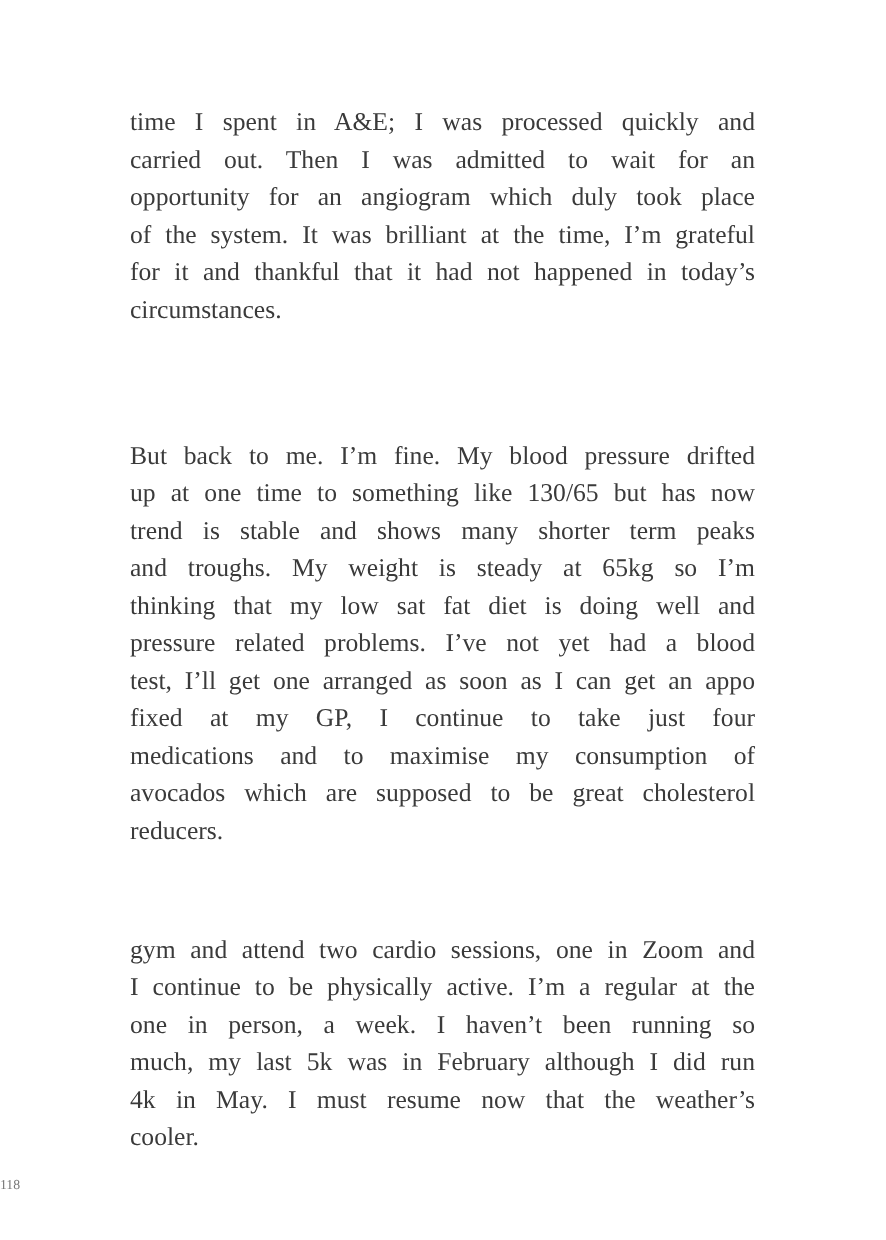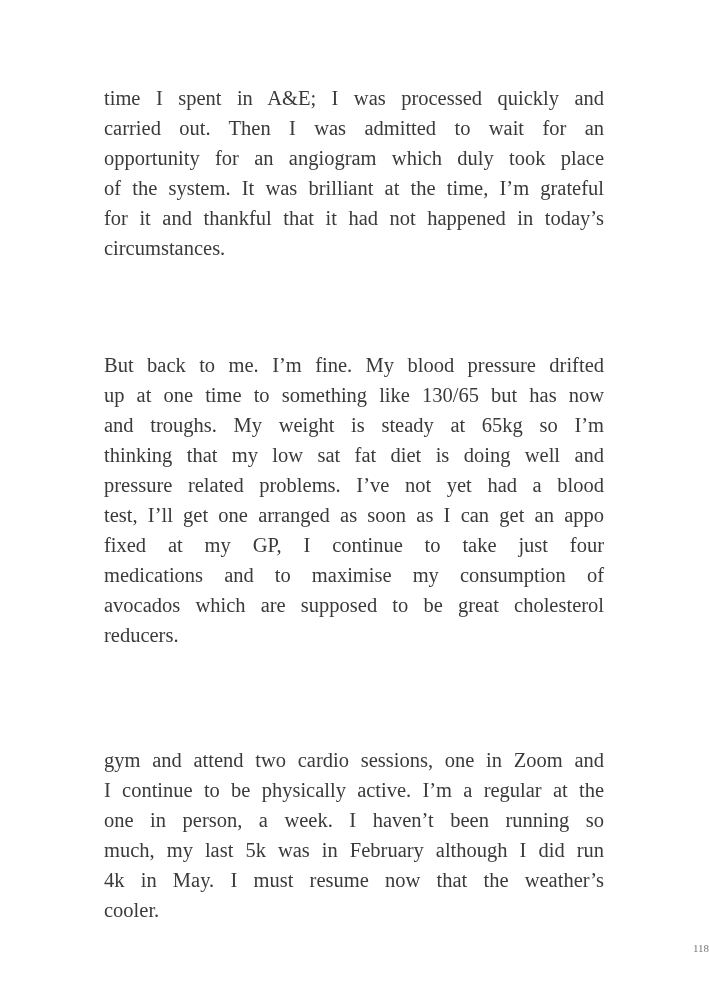--- a/index.html
+++ b/index.html
@@ -8,39 +8,40 @@
   .text {
     position:absolute; left:104px; width:500px;
     font-family:"Liberation Serif", serif; font-size:20.5px; color:#3a3a3a;
   }
   .line {
     display:block; height:30px; line-height:30px; white-space:nowrap;
     text-align:justify; text-align-last:justify;
   }
   .line.last { text-align-last:left; }
   .page-num {
-    position:absolute; left:0; width:709px; top:942px; text-align:right;
+    position:absolute; left:0; width:709px; top:942px; text-align:left;
     font-family:"Liberation Serif", serif; font-size:11px; color:#777;
   }
 </style>
 </head>
 <body>
 
 <div class="page">
   <div class="text" id="p1" style="top:83px;">
       <span class="line">time I spent in A&amp;E; I was processed quickly and</span>
       <span class="line">carried out. Then I was admitted to wait for an</span>
       <span class="line">opportunity for an angiogram which duly took place</span>
       <span class="line">of the system. It was brilliant at the time, I’m grateful</span>
       <span class="line">for it and thankful that it had not happened in today’s</span>
       <span class="line last">circumstances.</span>
     </div>
   <div class="text" id="p2" style="top:350px;">
       <span class="line">But back to me. I’m fine. My blood pressure drifted</span>
       <span class="line">up at one time to something like 130/65 but has now</span>
+      <span class="line">trend is stable and shows many shorter term peaks</span>
       <span class="line">and troughs. My weight is steady at 65kg so I’m</span>
       <span class="line">thinking that my low sat fat diet is doing well and</span>
       <span class="line">pressure related problems. I’ve not yet had a blood</span>
       <span class="line">test, I’ll get one arranged as soon as I can get an appo</span>
       <span class="line">fixed at my GP, I continue to take just four</span>
       <span class="line">medications and to maximise my consumption of</span>
       <span class="line">avocados which are supposed to be great cholesterol</span>
       <span class="line last">reducers.</span>
     </div>
   <div class="text" id="p3" style="top:745px;">

